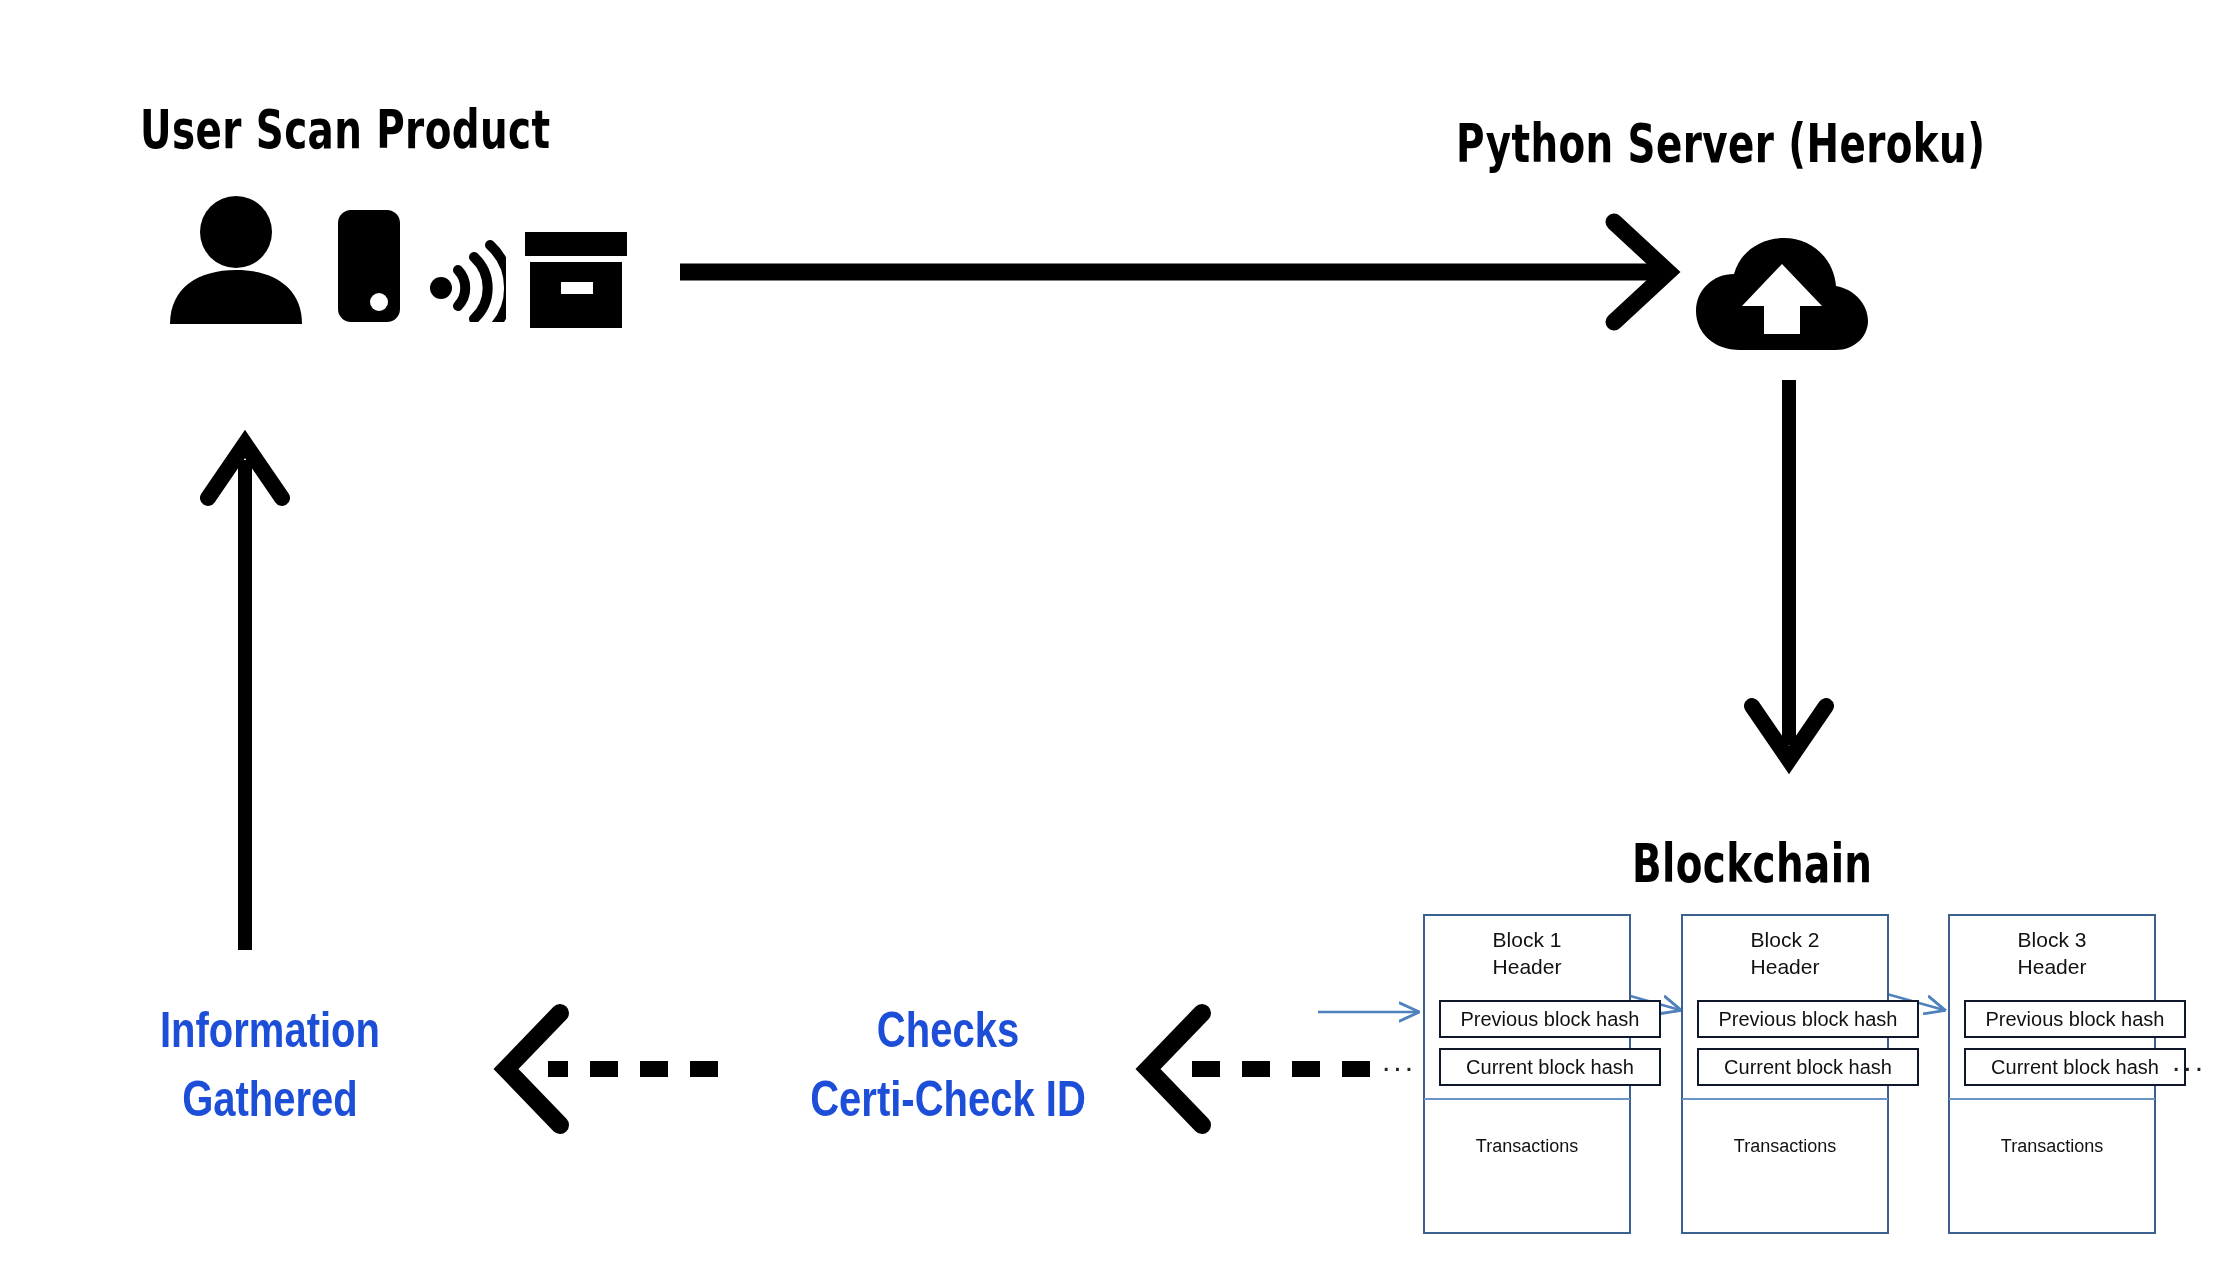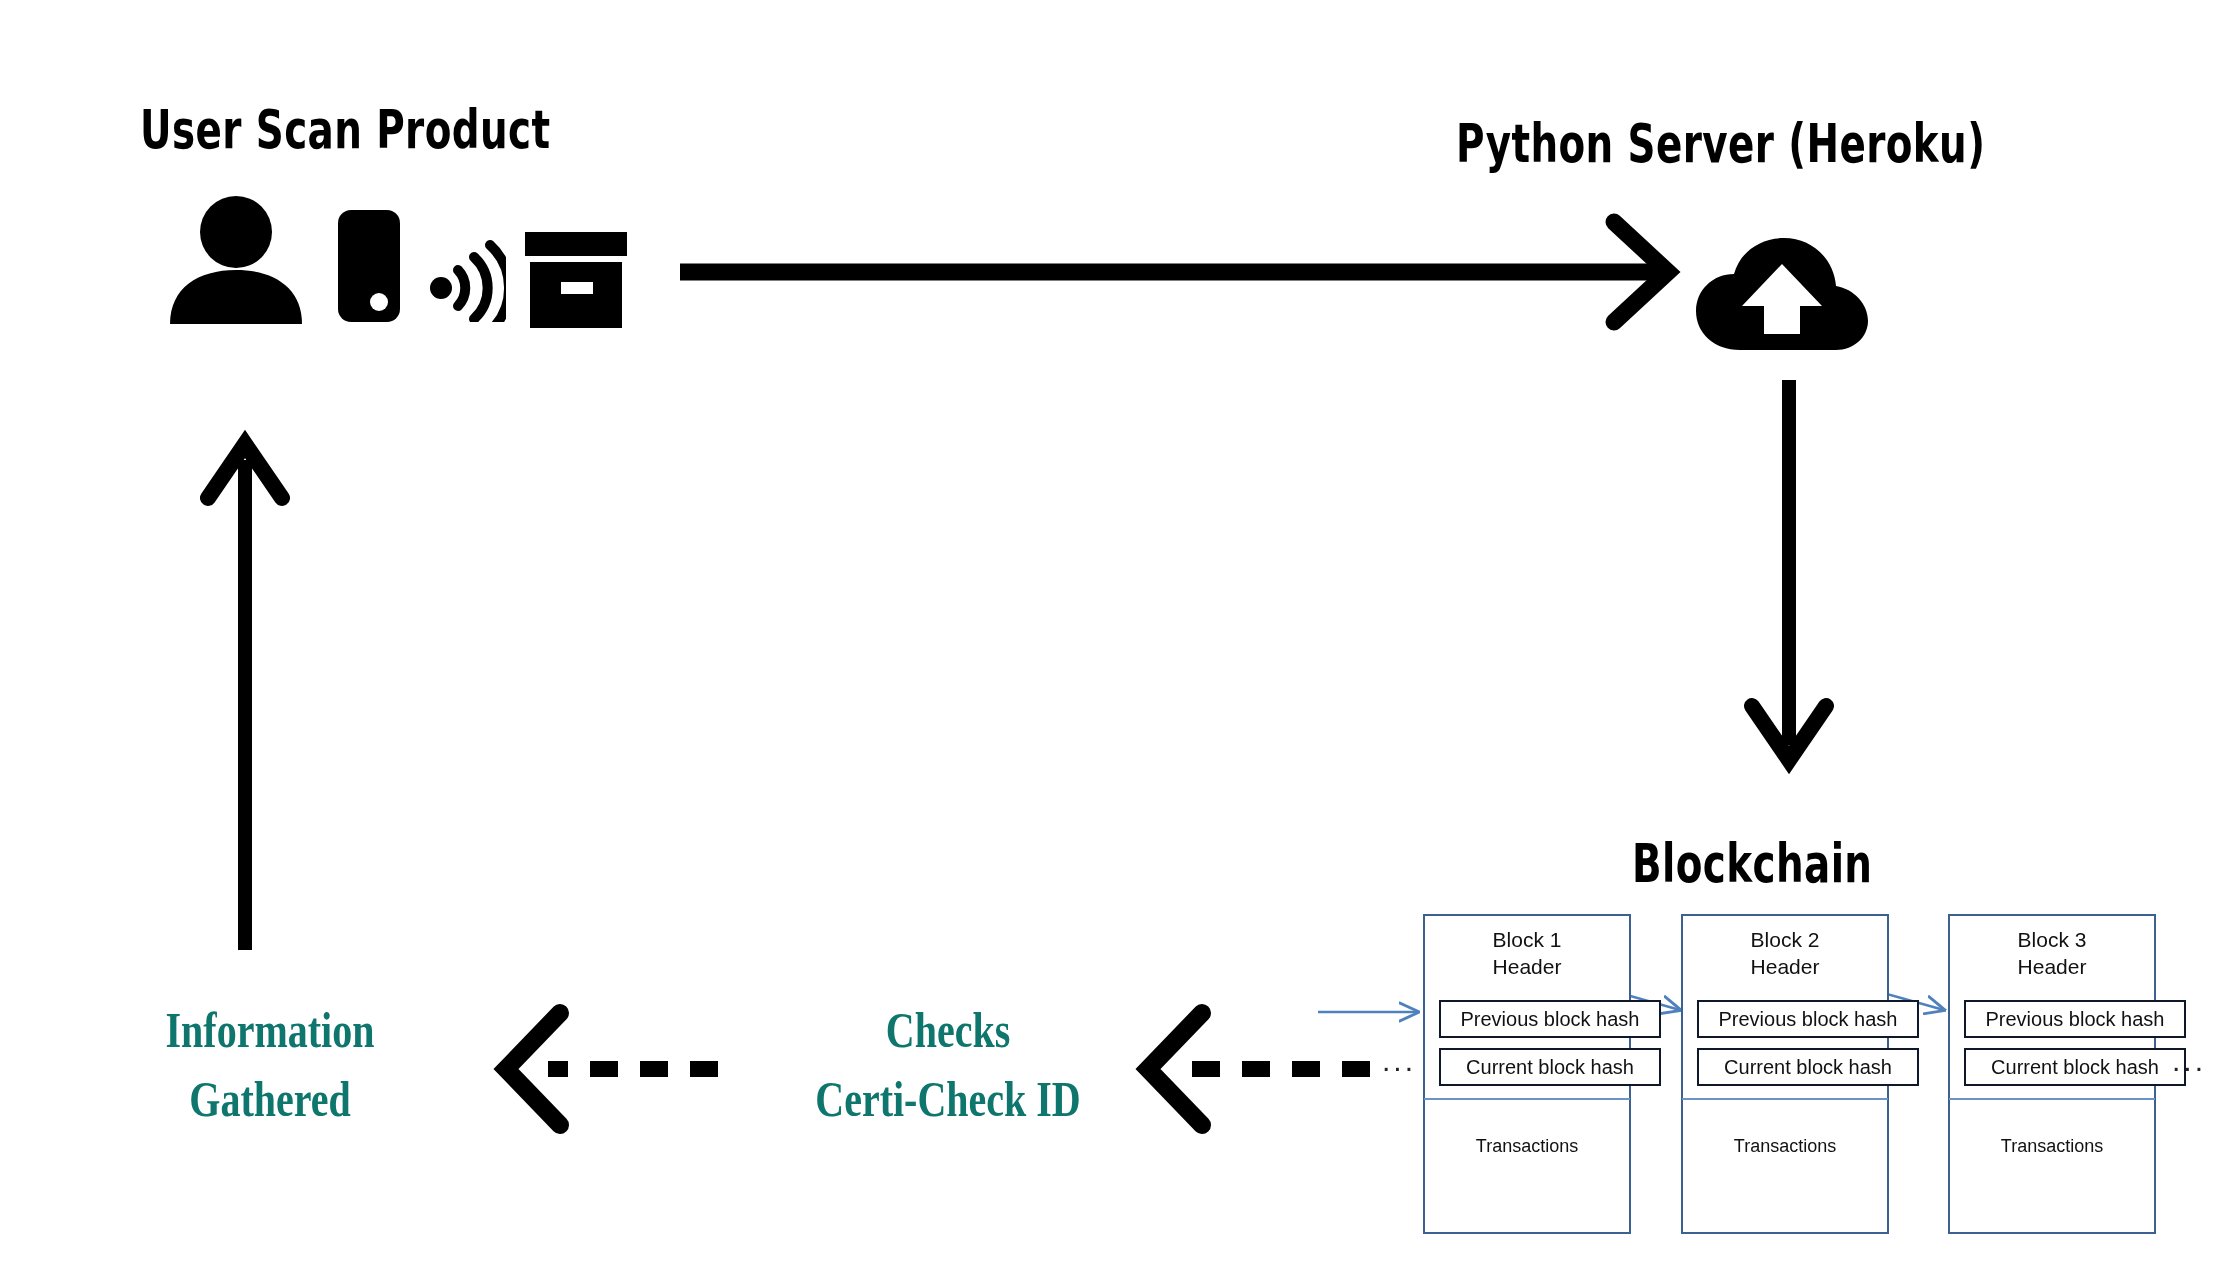--- a/index.html
+++ b/index.html
@@ -36,23 +36,23 @@
     font-size:54px;
     transform-origin:left top;
   }
   #title-blockchain{
     left:1632px; top:832px;
     font-size:54px;
     transform-origin:left top;
   }
   .headline-2line{
     position:absolute;
-    font-family:Liberation Serif, serif;
+    font-family:Liberation Sans, sans-serif;
     font-weight:bold;
-    color:#0f766e;
+    color:#1d4ed8;
     text-align:center;
     line-height:1.38;
     white-space:nowrap;
   }
   #label-information-gathered{
     left:95px; top:996px;
     width:350px;
     font-size:50px;
   }
   #label-checks-certicheck{

